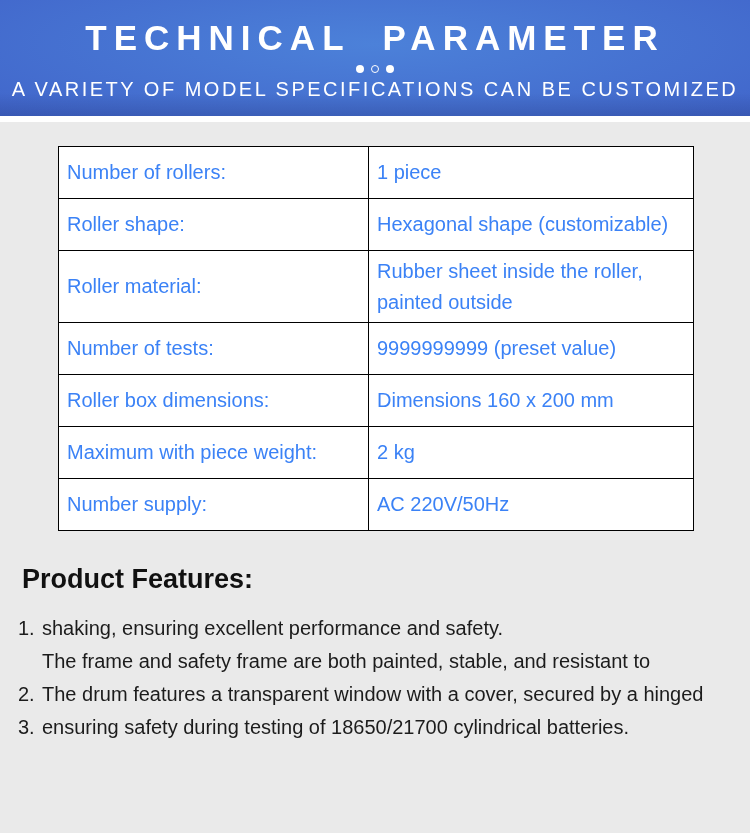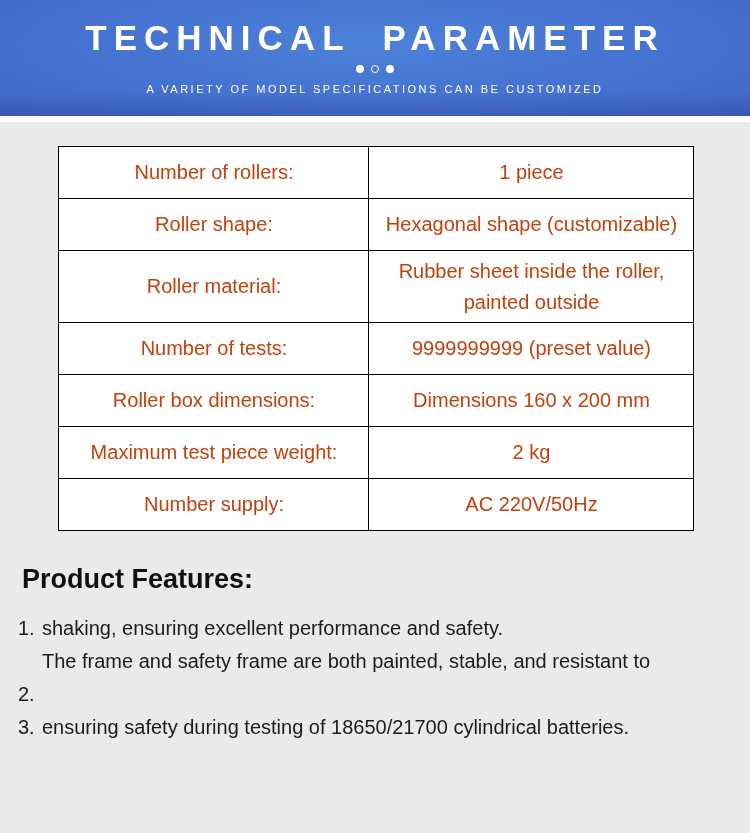--- a/index.html
+++ b/index.html
@@ -48,45 +48,44 @@
     background: #ffffff;
   }
   .dot.hollow {
     background: transparent;
     box-sizing: border-box;
     border: 1.5px solid #ffffff;
   }
   .banner-subtitle {
     margin-top: 8px;
     color: #ffffff;
-    font-size: 11px;
+    font-size: 20px;
     letter-spacing: 2.5px;
     line-height: 17px;
     white-space: nowrap;
   }
   .banner-gap {
     height: 6px;
     background: #ffffff;
   }
   
   .spec-table {
     margin: 24px 0 0 58px;
     width: 635px;
     border-collapse: collapse;
     background: #ffffff;
     table-layout: fixed;
   }
   .spec-table td {
     border: 1.5px solid #000000;
     font-size: 20px;
-    color: #c2410c;
+    color: #3b82f6;
     padding: 4px 7px 4px 8px;
     line-height: 31px;
     vertical-align: middle;
-    text-align: center;
   }
   .spec-table col.c-label { width: 310px; }
   .spec-table col.c-value { width: 325px; }
   .spec-table tr.single td { height: 43px; }
   .spec-table tr.double td { height: 63px; }
   
   .features-heading {
     margin: 31px 0 16px 22px;
     font-size: 27px;
     font-weight: 600;
@@ -150,21 +149,21 @@
     </tr>
     <tr class="single">
       <td>Number of tests:</td>
       <td>9999999999 (preset value)</td>
     </tr>
     <tr class="single">
       <td>Roller box dimensions:</td>
       <td>Dimensions 160 x 200 mm</td>
     </tr>
     <tr class="single">
-      <td>Maximum test piece weight:</td>
+      <td>Maximum with piece weight:</td>
       <td>2 kg</td>
     </tr>
     <tr class="single">
       <td>Number supply:</td>
       <td>AC 220V/50Hz</td>
     </tr>
   </tbody>
 </table>
 
 <div class="features-heading">Product Features:</div>
@@ -173,20 +172,21 @@
   <div class="feature-item">
     <span class="feature-num">1.</span>
     <div class="feature-lines">
       <div class="feature-line">shaking, ensuring excellent performance and safety.</div>
       <div class="feature-line">The frame and safety frame are both painted, stable, and resistant to</div>
     </div>
   </div>
   <div class="feature-item">
     <span class="feature-num">2.</span>
     <div class="feature-lines">
+      <div class="feature-line">The drum features a transparent window with a cover, secured by a hinged</div>
     </div>
   </div>
   <div class="feature-item">
     <span class="feature-num">3.</span>
     <div class="feature-lines">
       <div class="feature-line">ensuring safety during testing of 18650/21700 cylindrical batteries.</div>
     </div>
   </div>
 </div>
 

